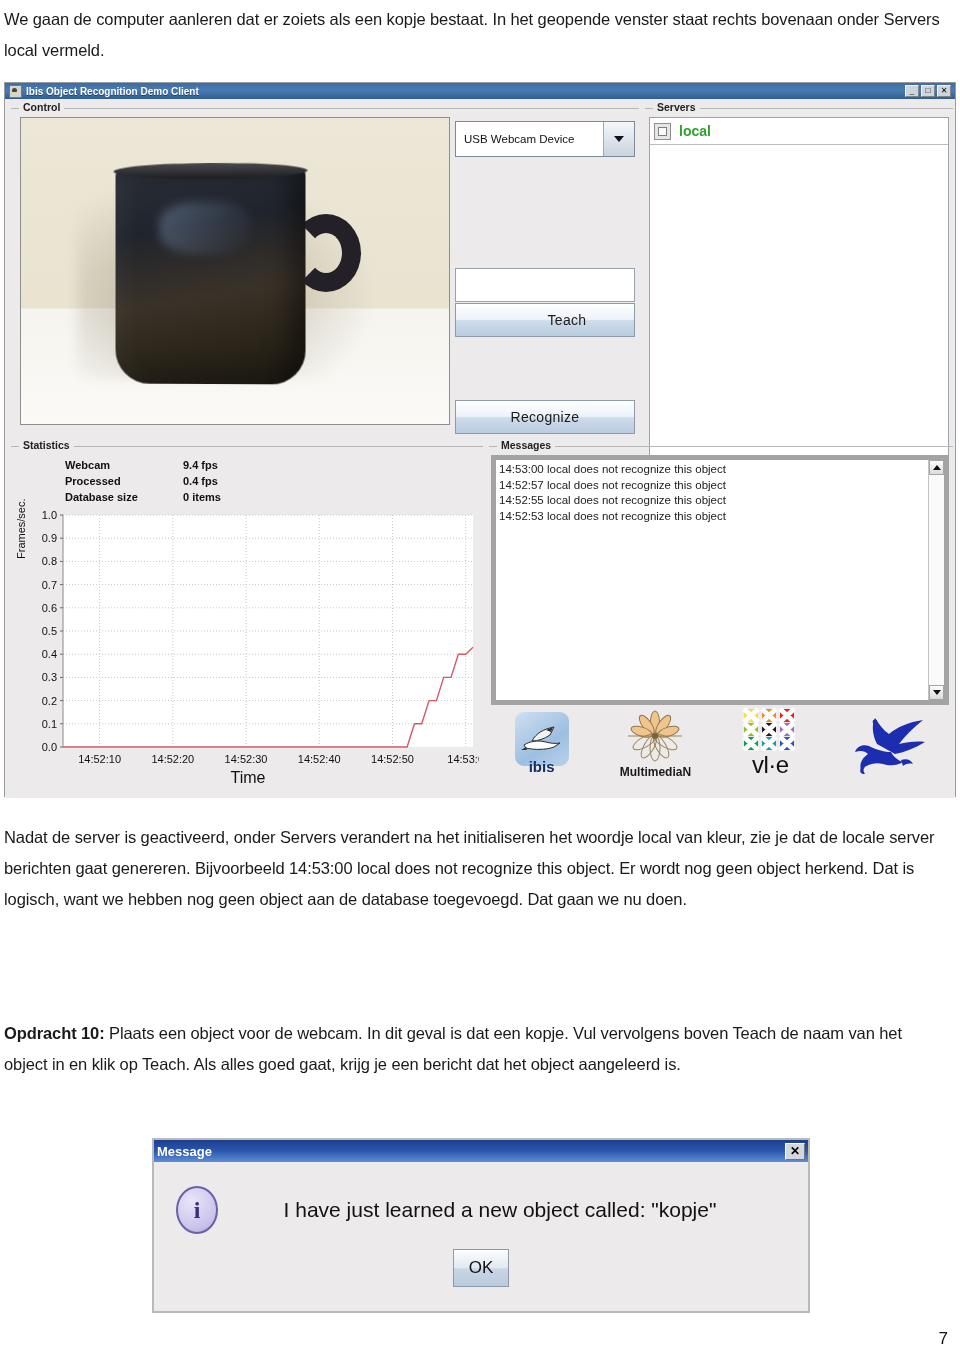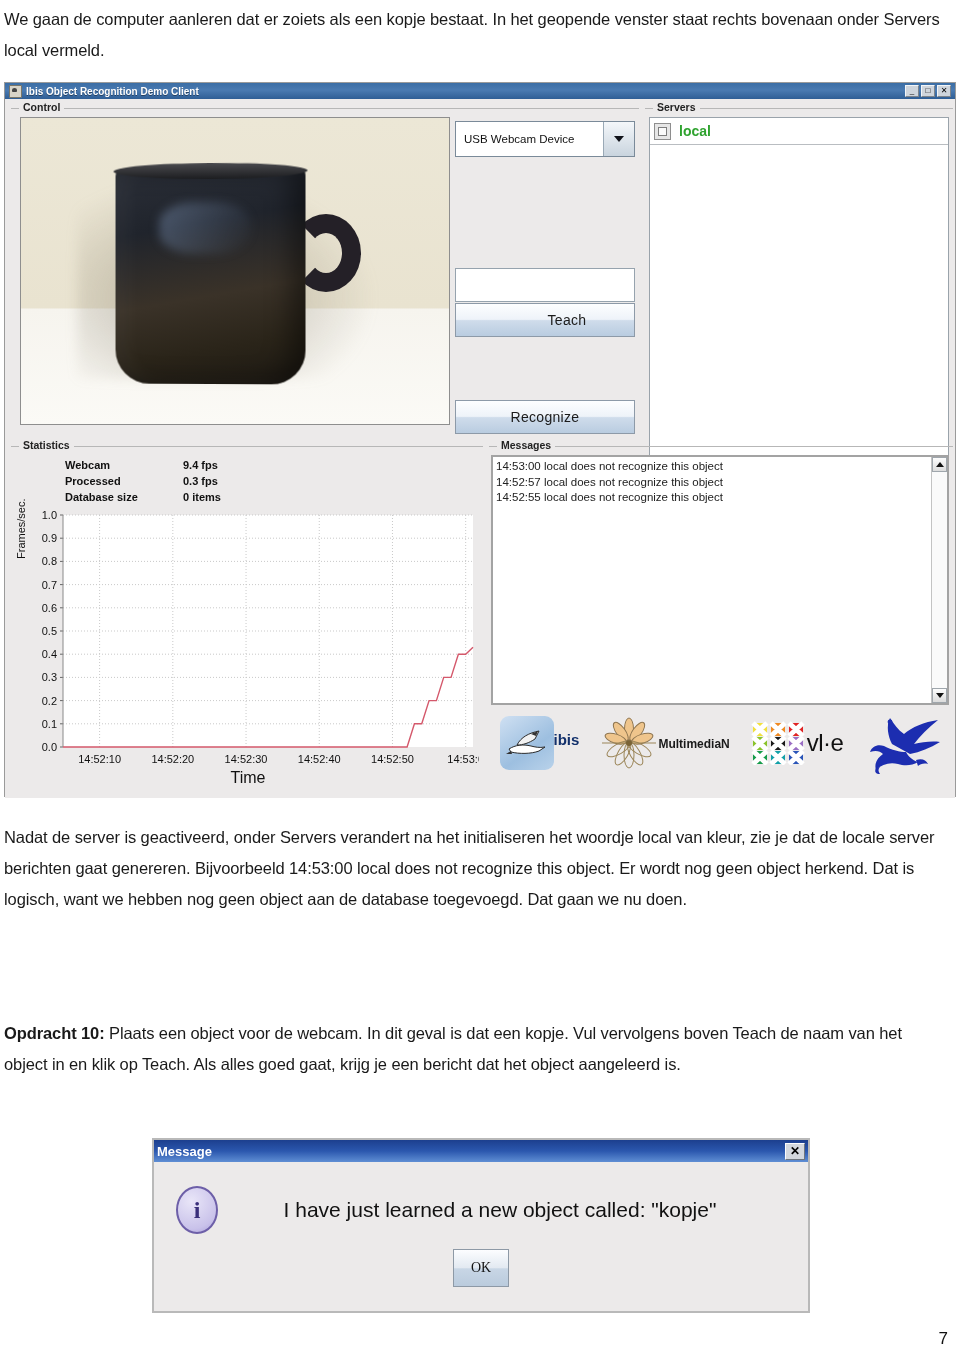--- a/index.html
+++ b/index.html
@@ -172,21 +172,21 @@
   .xlabel{
     position:absolute;left:0;right:0;bottom:0;text-align:center;
     font-size:16px;color:#111;
   }
   .chart svg{position:absolute;left:0;top:0;}
 
   
   #grp-msgs{left:484px;top:340px;width:464px;height:355px;}
   .msg-box{
     position:absolute;left:2px;top:16px;width:458px;height:250px;
-    background:#fff;border:2px solid #a3a3a3;box-sizing:border-box;
+    background:#fff;border:5px solid #a3a3a3;box-sizing:border-box;
     display:flex;
   }
   .msg-list{flex:1 1 auto;padding:2px 0 0 3px;overflow:hidden;}
   .msg-line{font-size:11.5px;line-height:15.5px;color:#222;white-space:nowrap;}
   .scroll{
     width:15px;flex:0 0 auto;background:#f2f2f2;border-left:1px solid #c3c3c3;
     display:flex;flex-direction:column;justify-content:space-between;
   }
   .sc-btn{
     height:15px;background:linear-gradient(to bottom,#fdfdfd,#dcdcdc);
@@ -195,21 +195,21 @@
   }
   .sc-up span{width:0;height:0;border-left:4px solid transparent;border-right:4px solid transparent;border-bottom:5px solid #111;}
   .sc-dn span{width:0;height:0;border-left:4px solid transparent;border-right:4px solid transparent;border-top:5px solid #111;}
   .sc-track{flex:1 1 auto;background:#fafafa;}
 
   
   .logos{
     position:absolute;left:484px;top:598px;width:464px;height:92px;
     display:flex;align-items:center;justify-content:space-around;
   }
-  .logo{display:flex;flex-direction:row;align-items:center;justify-content:center;}
+  .logo{display:flex;flex-direction:column;align-items:center;justify-content:center;}
   .logo-cap{font-size:12px;font-weight:bold;color:#1a1a1a;margin-top:1px;}
   .ibis-box{
     width:54px;height:54px;border-radius:9px;
     background:linear-gradient(145deg,#cfe0f2,#9dbfe0 60%,#b9d2ea);
     display:flex;align-items:center;justify-content:center;
   }
   .ibis-cap{font-size:15px;font-weight:bold;color:#12306b;margin-top:-8px;}
   .vle-txt{font-size:24px;color:#111;letter-spacing:-.5px;}
 
   
@@ -240,21 +240,21 @@
   }
   .dlg-msg{
     flex:1 1 auto;text-align:center;font-size:21px;color:#111;padding-right:26px;
   }
   .dlg-ok{
     position:absolute;left:50%;transform:translateX(-50%);bottom:26px;
     width:56px;height:38px;
     background:linear-gradient(to bottom,#fcfdff,#e2e9f1 50%,#c8d6e5 52%,#bacbdd);
     border:1px solid #8d99a6;box-sizing:border-box;
     display:flex;align-items:center;justify-content:center;
-    font-size:14px;color:#111;font-family:Liberation Serif, serif;
+    font-size:17px;color:#111;
   }
 </style>
 </head>
 <body>
 
 <div class="doc-para p-top">We gaan de computer aanleren dat er zoiets als een kopje bestaat. In het geopende venster  staat rechts bovenaan onder Servers local vermeld.</div>
 
 <div class="app-window">
 
   <div class="titlebar">
@@ -310,21 +310,21 @@
       <div class="group-line"></div>
       <div class="group-label">Statistics</div>
 
       <div class="stats-tbl">
         <div class="stat-row">
           <div class="stat-k">Webcam</div>
           <div class="stat-v">9.4 fps</div>
         </div>
         <div class="stat-row">
           <div class="stat-k">Processed</div>
-          <div class="stat-v">0.3 fps</div>
+          <div class="stat-v">0.4 fps</div>
         </div>
         <div class="stat-row">
           <div class="stat-k">Database size</div>
           <div class="stat-v">0 items</div>
         </div>
       </div>
 
       <div class="chart">
         <div class="ylabel">Frames/sec.</div>
         <div class="xlabel">Time</div>
@@ -382,20 +382,21 @@
 
     <div class="group" id="grp-msgs">
       <div class="group-line"></div>
       <div class="group-label">Messages</div>
 
       <div class="msg-box">
         <div class="msg-list">
           <div class="msg-line">14:53:00 local does not recognize this object</div>
           <div class="msg-line">14:52:57 local does not recognize this object</div>
           <div class="msg-line">14:52:55 local does not recognize this object</div>
+          <div class="msg-line">14:52:53 local does not recognize this object</div>
         </div>
         <div class="scroll">
           <div class="sc-btn sc-up">
               <span></span>
             </div>
           <div class="sc-track"></div>
           <div class="sc-btn sc-dn">
               <span></span>
             </div>
         </div>

